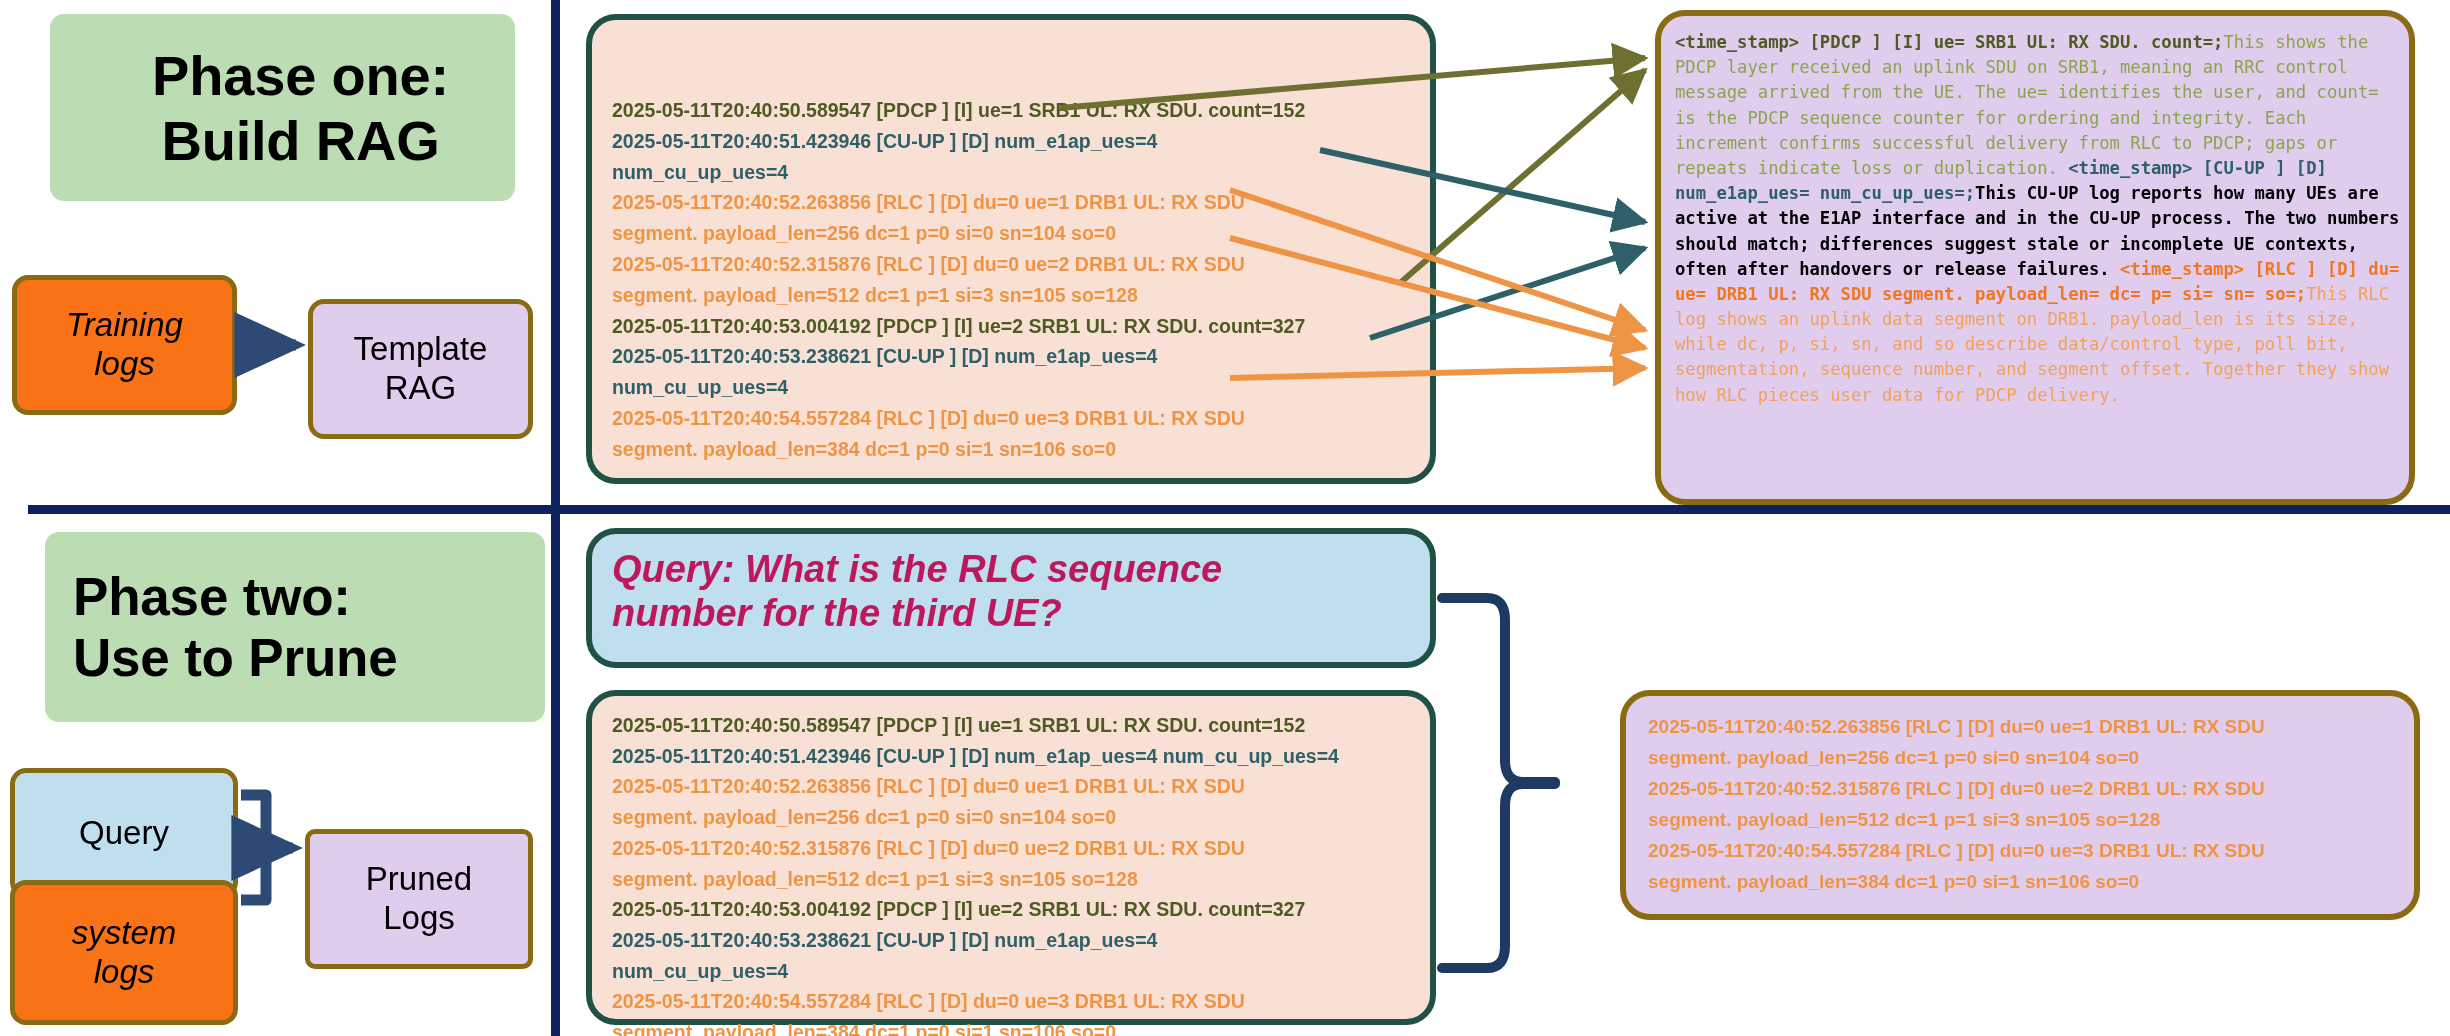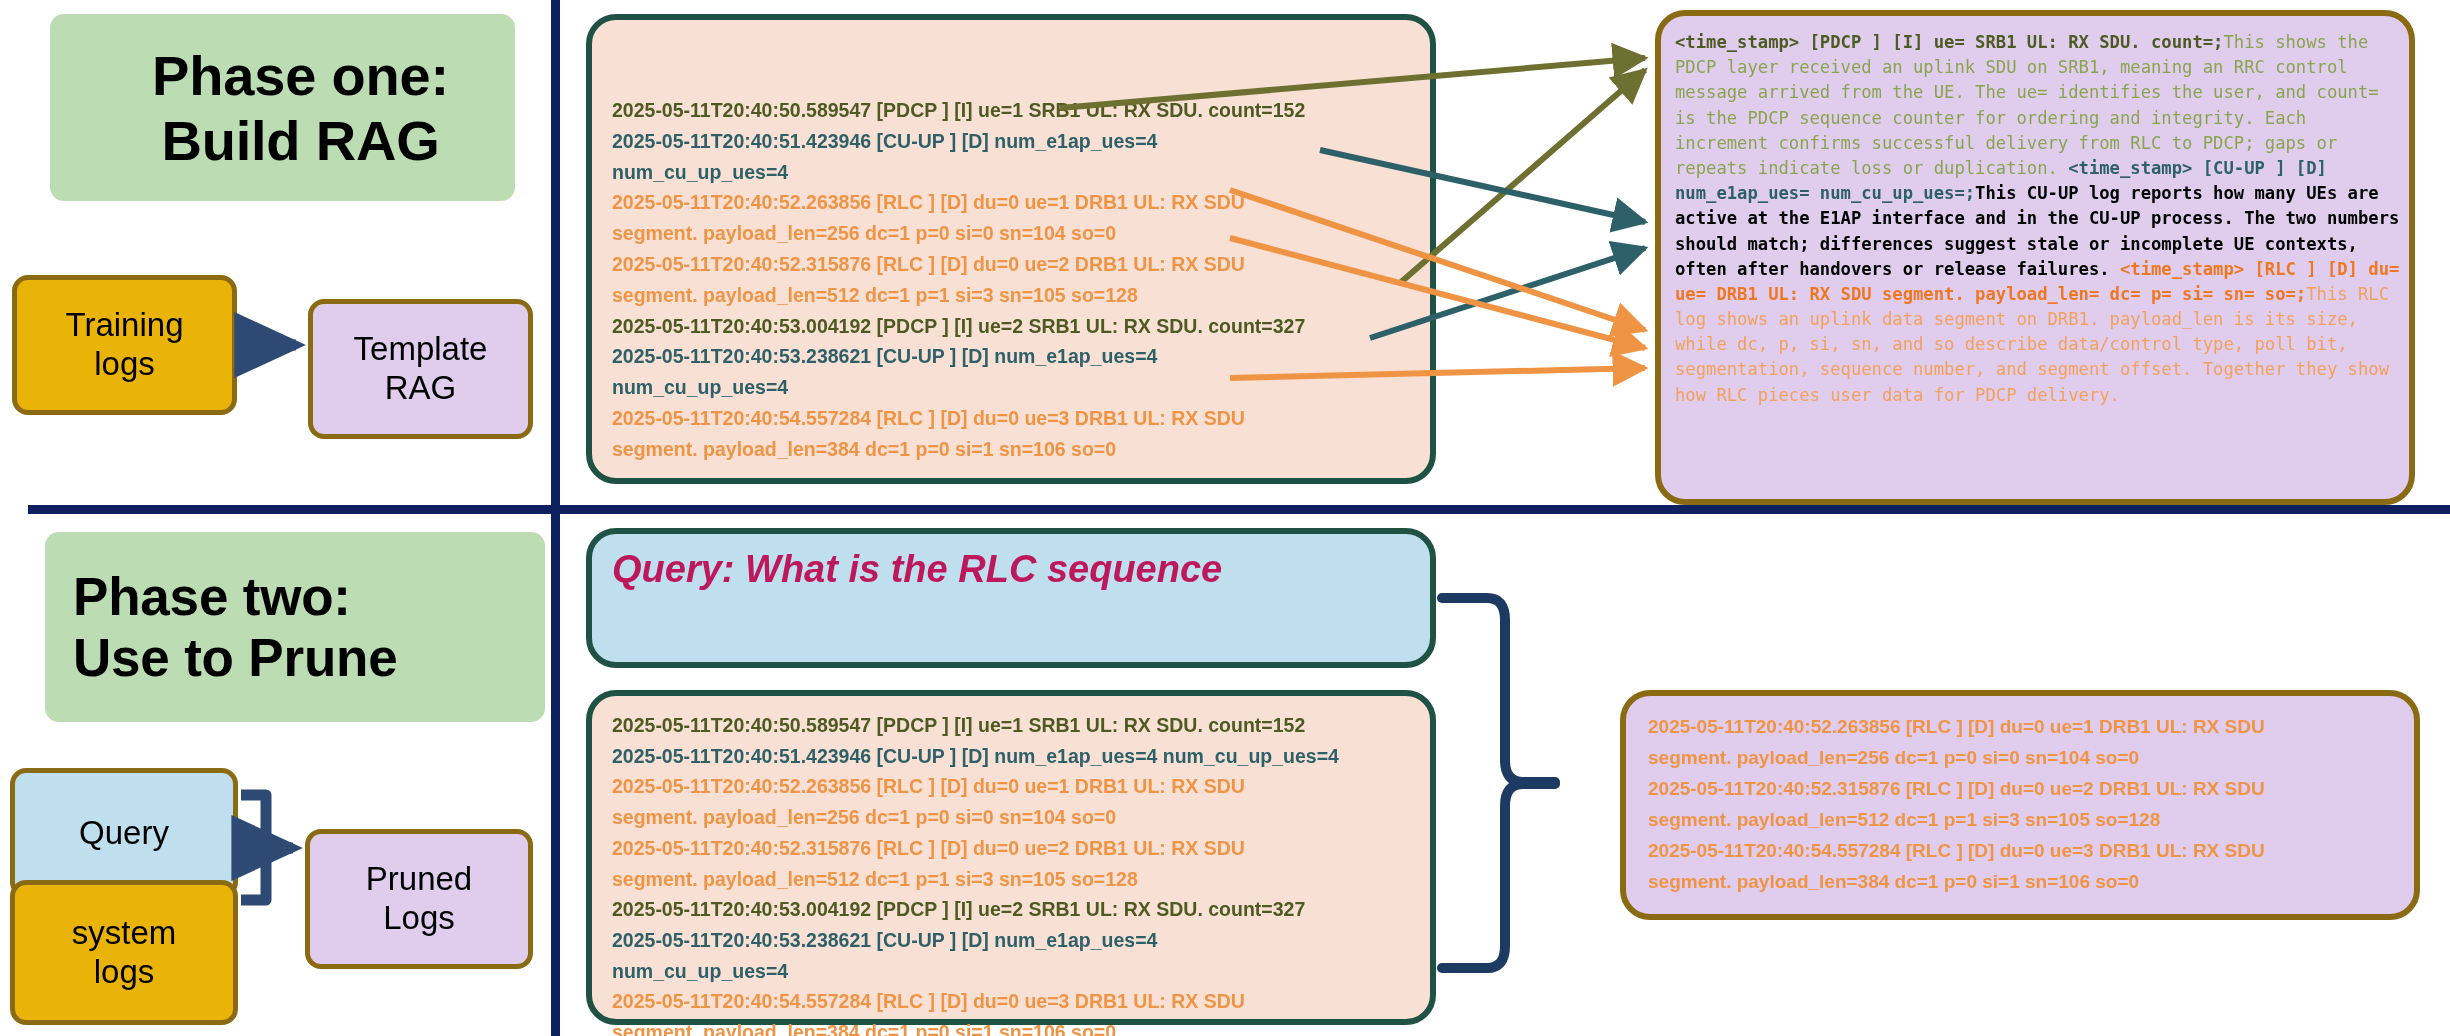--- a/index.html
+++ b/index.html
@@ -48,21 +48,21 @@
     border: 5px solid #8a6a12;
     border-radius: 16px;
     display: flex;
     align-items: center;
     justify-content: center;
     text-align: center;
     color: #000;
     line-height: 1.18;
     font-size: 33px;
   }
-  .fb-peach { background: #eab308; }
+  .fb-peach { background: #f97316; font-style: italic; }
   .fb-purple { background: #e0cdee; margin-top: 24px; }
   .fb-blue   { background: #bfdfee; }
 
   
   .panel {
     position: absolute;
     border-radius: 30px;
   }
   .panel-logs {
     background: #f9e0d4;
@@ -166,30 +166,31 @@
     <span>Query</span>
   </div>
 
   <div class="flowbox fb-peach" style="left:10px; top:880px; width:228px; height:145px;">
     <span>
       <span>system</span><br>
       <span>logs</span>
     </span>
   </div>
 
-  <div class="flowbox fb-purple" style="left:305px; top:805px; width:228px; height:140px;">
+  <div class="flowbox fb-purple" style="left:305px; top:805px; width:228px; height:140px;border-radius:10px;">
     <span>
       <span>Pruned</span><br>
       <span>Logs</span>
     </span>
   </div>
 
   <div class="panel panel-query" style="left:586px; top:528px; width:850px; height:140px;"></div>
   <div class="querytext" style="left:612px; top:547px; width:810px; font-size:38px;">
     <span>Query: What is the RLC sequence</span><br>
+    <span>number for the third UE?</span>
   </div>
 
   <div class="panel panel-logs" style="left:586px; top:690px; width:850px; height:335px;"></div>
   <div class="logtext" id="p2-logs" style="left:612px; top:710px; width:812px; font-size:19.5px; line-height:1.575;"><span class="log-line c-pdcp">2025-05-11T20:40:50.589547 [PDCP ] [I] ue=1 SRB1 UL: RX SDU. count=152</span><span class="log-line c-cuup">2025-05-11T20:40:51.423946 [CU-UP ] [D] num_e1ap_ues=4 num_cu_up_ues=4</span><span class="log-line c-rlc">2025-05-11T20:40:52.263856 [RLC ] [D] du=0 ue=1 DRB1 UL: RX SDU</span><span class="log-line c-rlc">segment. payload_len=256 dc=1 p=0 si=0 sn=104 so=0</span><span class="log-line c-rlc">2025-05-11T20:40:52.315876 [RLC ] [D] du=0 ue=2 DRB1 UL: RX SDU</span><span class="log-line c-rlc">segment. payload_len=512 dc=1 p=1 si=3 sn=105 so=128</span><span class="log-line c-pdcp">2025-05-11T20:40:53.004192 [PDCP ] [I] ue=2 SRB1 UL: RX SDU. count=327</span><span class="log-line c-cuup">2025-05-11T20:40:53.238621 [CU-UP ] [D] num_e1ap_ues=4</span><span class="log-line c-cuup">num_cu_up_ues=4</span><span class="log-line c-rlc">2025-05-11T20:40:54.557284 [RLC ] [D] du=0 ue=3 DRB1 UL: RX SDU</span><span class="log-line c-rlc">segment. payload_len=384 dc=1 p=0 si=1 sn=106 so=0</span></div>
 
   <div class="panel panel-pruned" style="left:1620px; top:690px; width:800px; height:230px;"></div>
   <div class="logtext" id="p2-pruned" style="left:1648px; top:712px; width:770px; font-size:19px; line-height:1.63;"><span class="log-line c-rlc">2025-05-11T20:40:52.263856 [RLC ] [D] du=0 ue=1 DRB1 UL: RX SDU</span><span class="log-line c-rlc">segment. payload_len=256 dc=1 p=0 si=0 sn=104 so=0</span><span class="log-line c-rlc">2025-05-11T20:40:52.315876 [RLC ] [D] du=0 ue=2 DRB1 UL: RX SDU</span><span class="log-line c-rlc">segment. payload_len=512 dc=1 p=1 si=3 sn=105 so=128</span><span class="log-line c-rlc">2025-05-11T20:40:54.557284 [RLC ] [D] du=0 ue=3 DRB1 UL: RX SDU</span><span class="log-line c-rlc">segment. payload_len=384 dc=1 p=0 si=1 sn=106 so=0</span></div>
 
   <svg id="arrows" viewBox="0 0 2450 1036">
     <defs>

